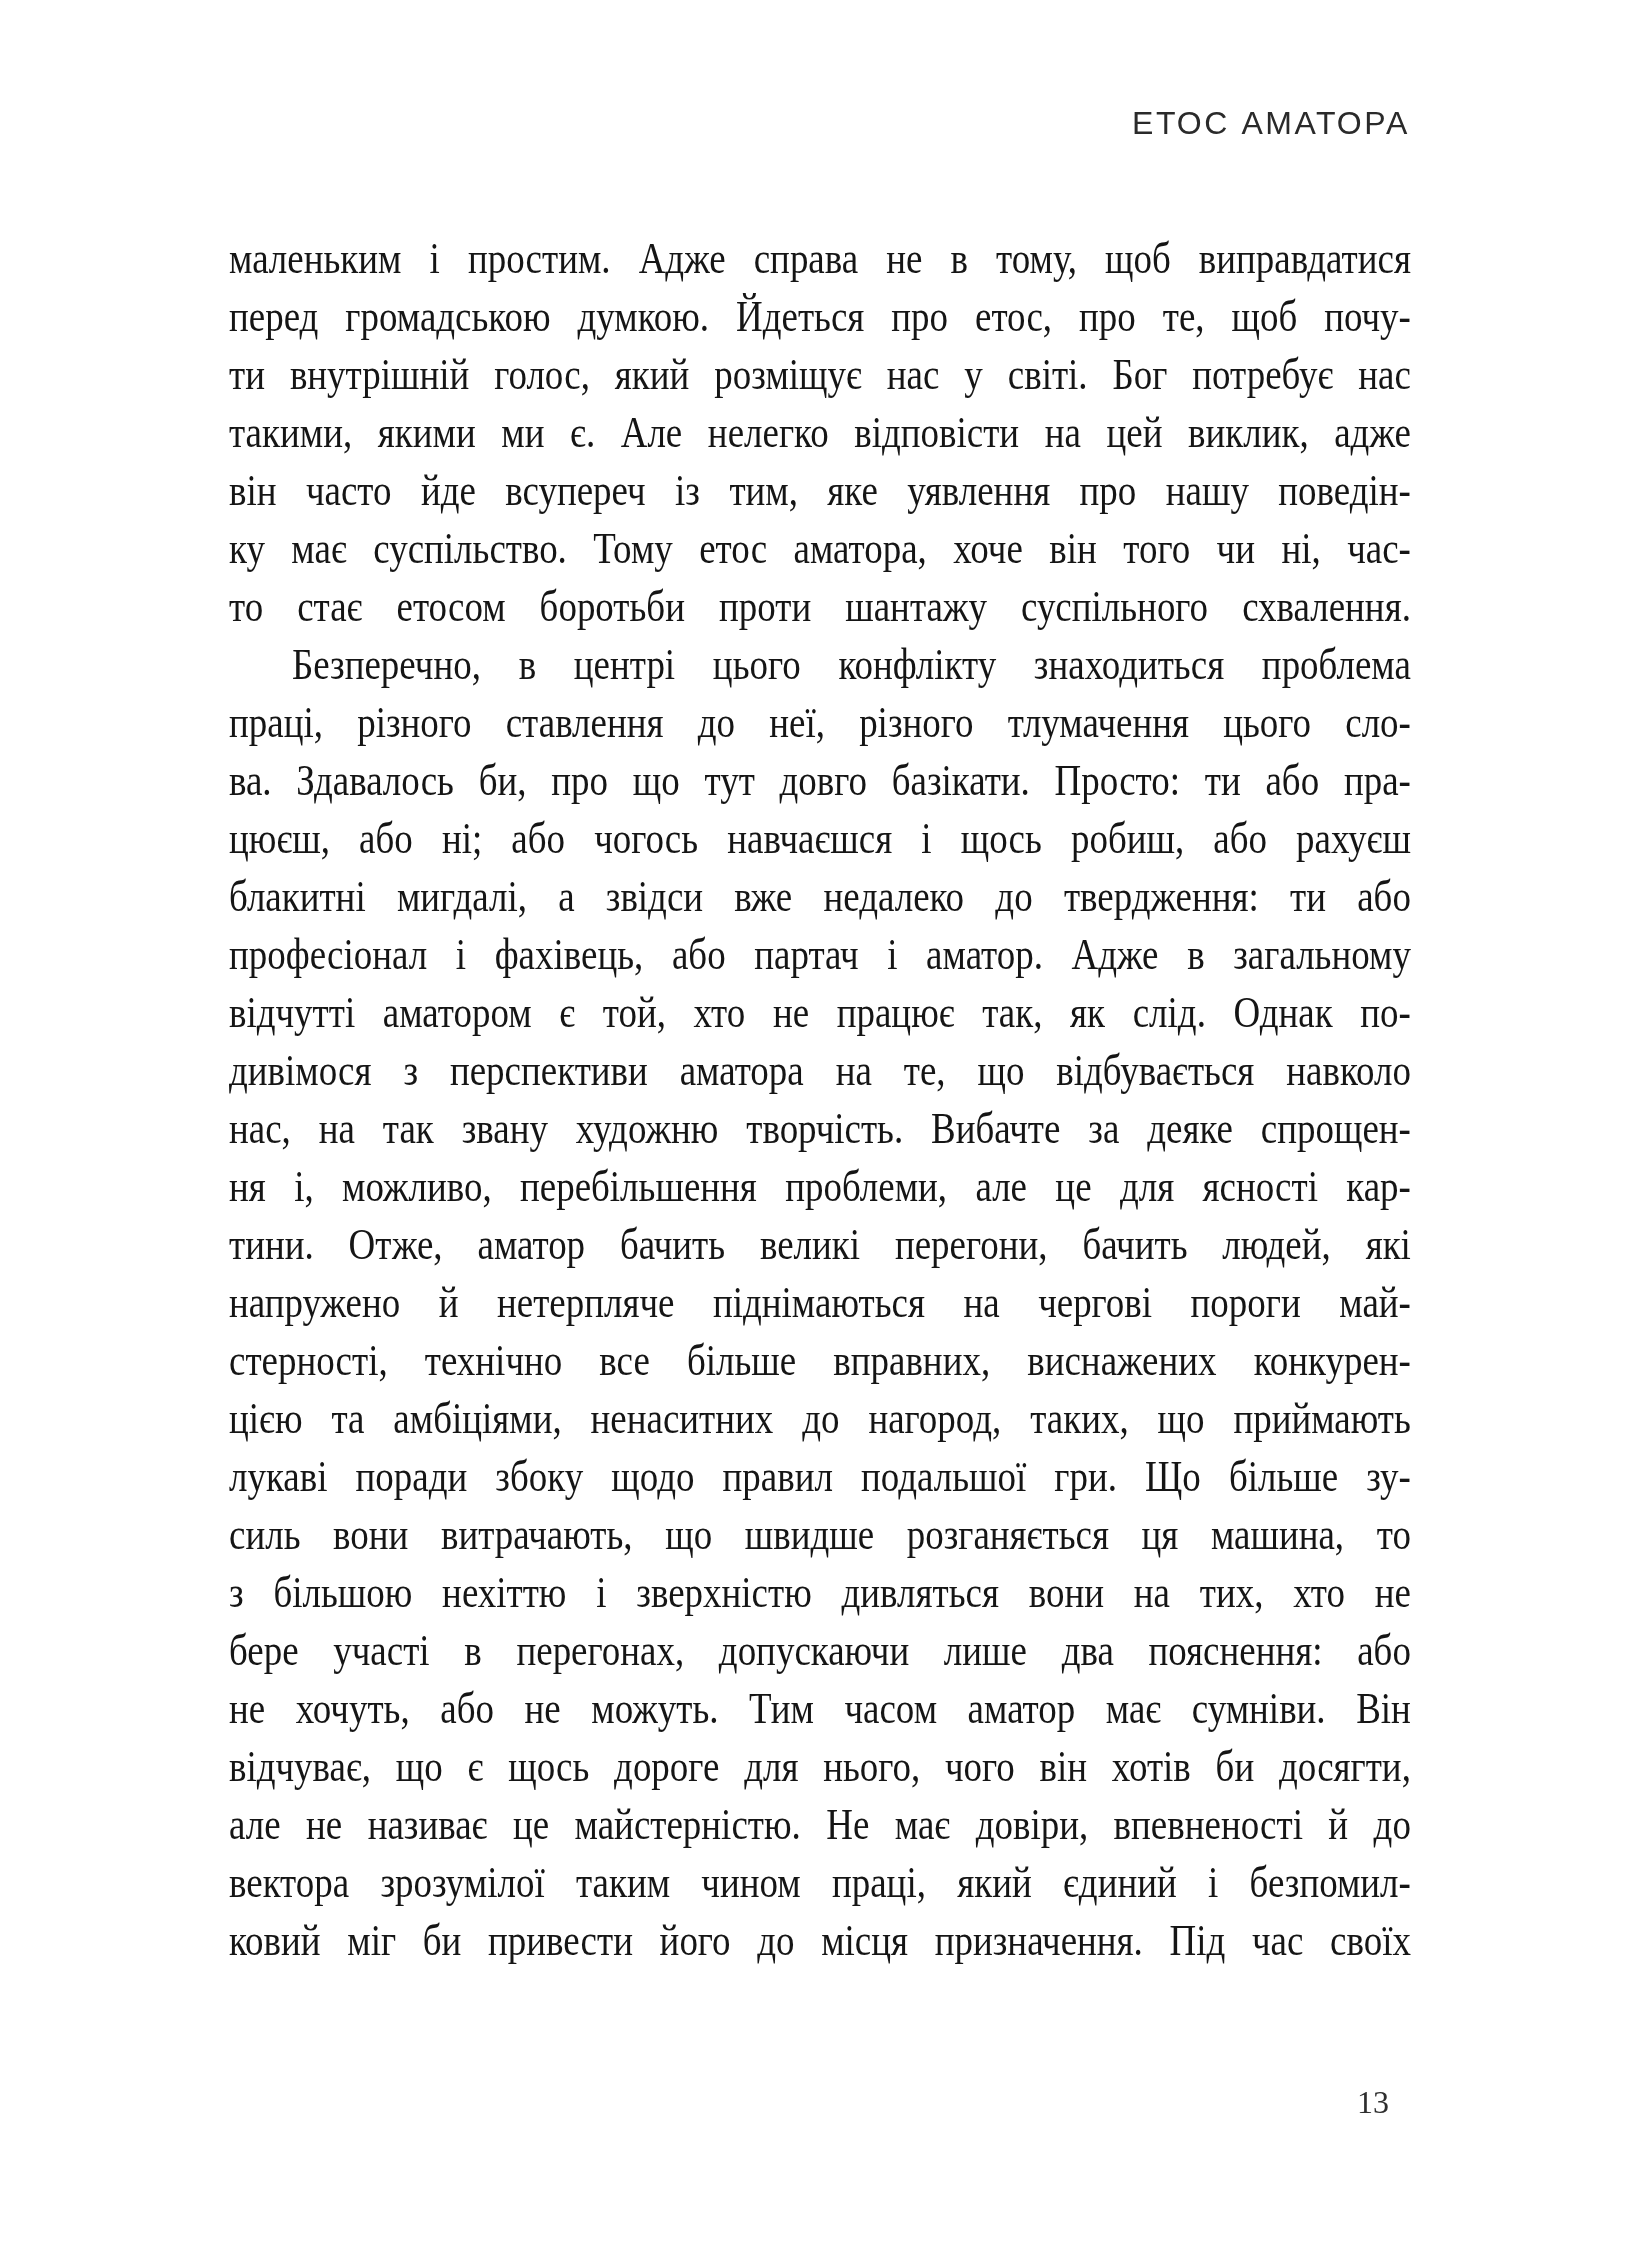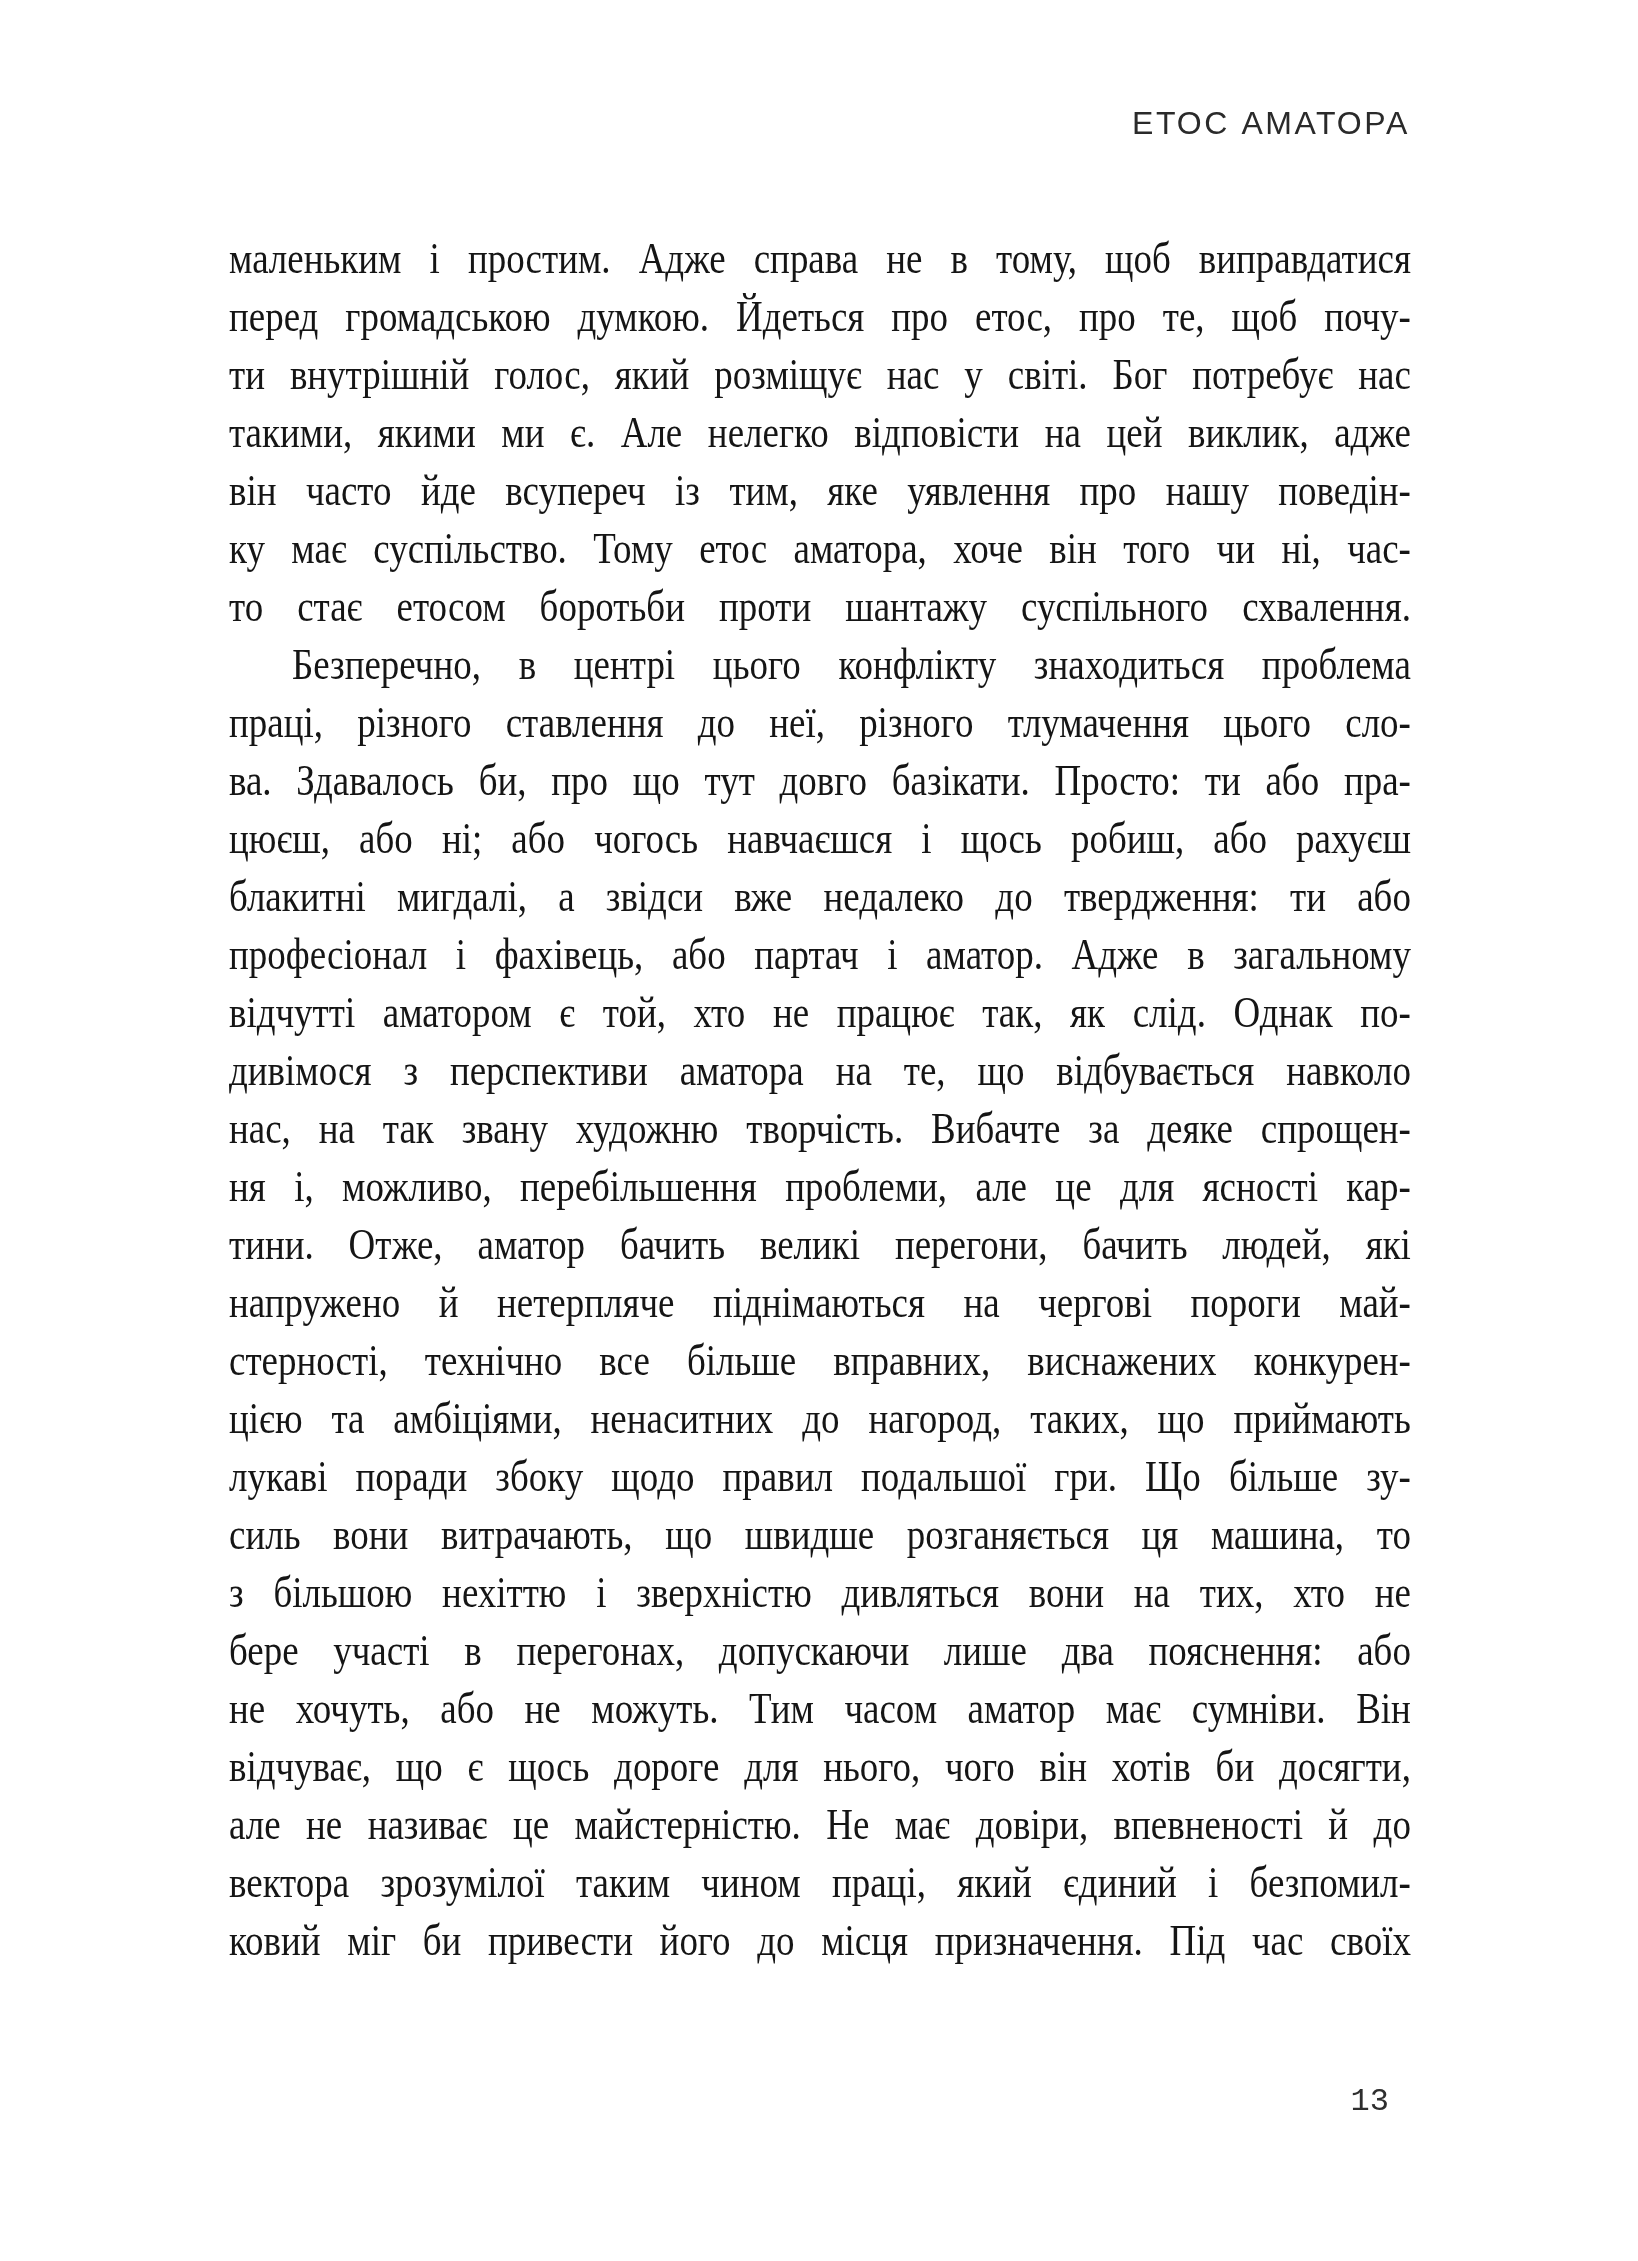--- a/index.html
+++ b/index.html
@@ -49,21 +49,21 @@
     -moz-text-align-last: justify;
     white-space: normal;
   }
   .line.indent {
     text-indent: 75px;
   }
   .folio {
     position: absolute;
     top: 2086px;
     right: 250px;
-    font-family: Liberation Mono, monospace;
+    font-family: Liberation Serif, serif;
     font-size: 32px;
     line-height: 1;
     color: #2e2e2e;
   }
 </style>
 </head>
 <body>
 
 <div class="page">
 

